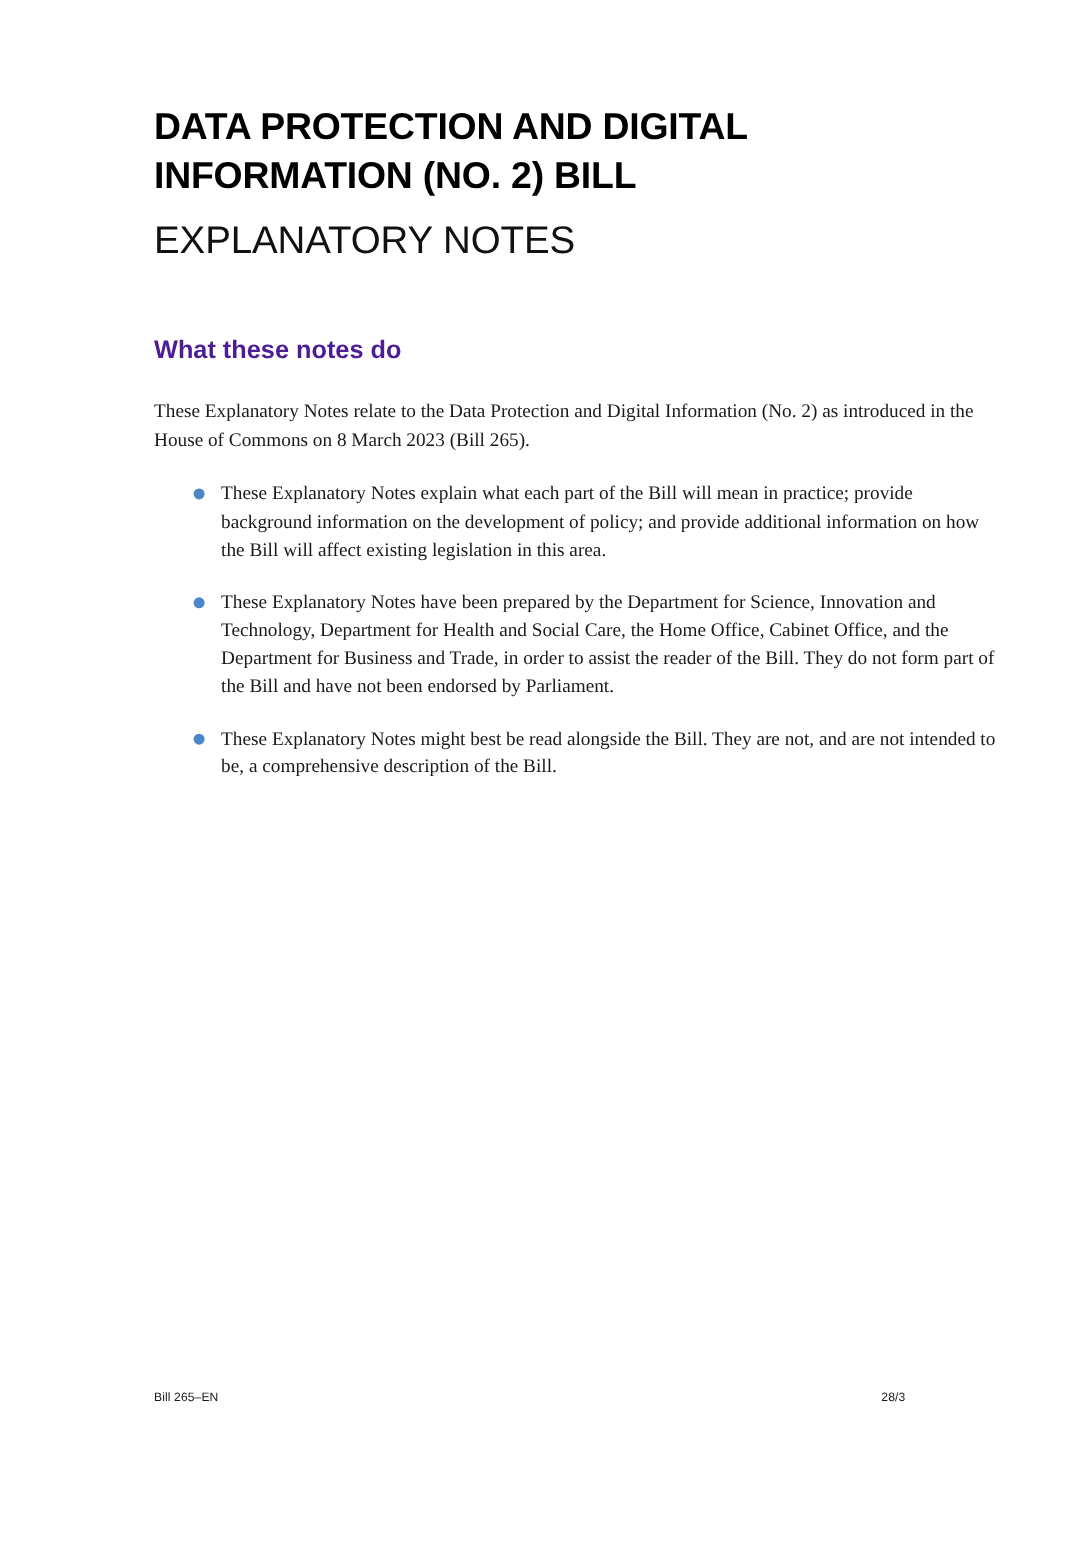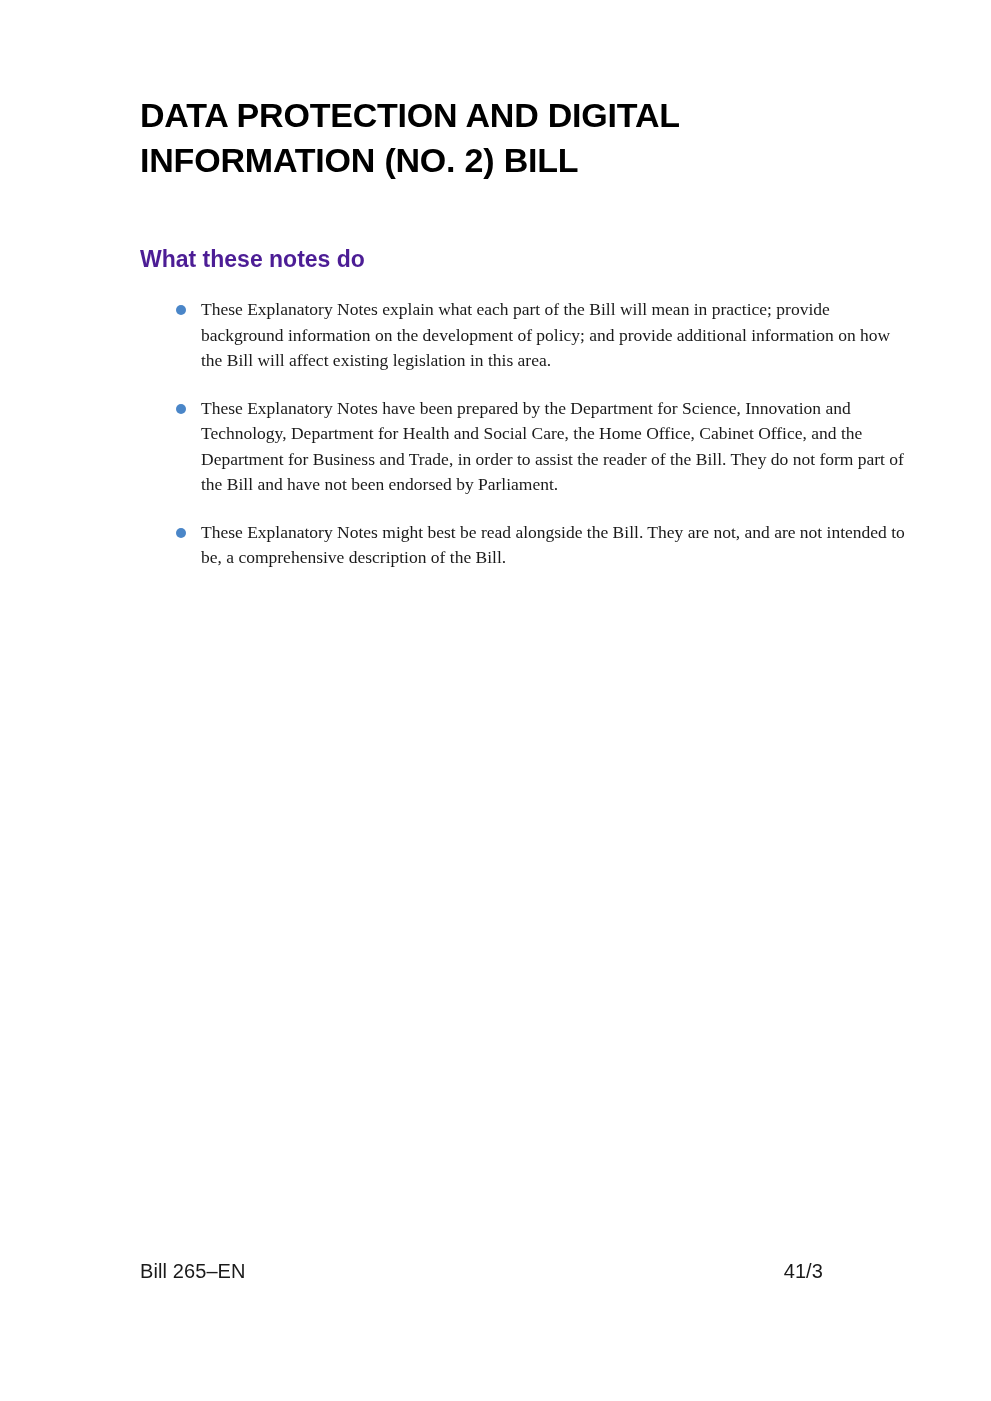--- a/index.html
+++ b/index.html
@@ -109,62 +109,64 @@
   }
 
   
   .footer {
     position: absolute;
     left: 140px;
     right: 140px;
     top: 1259px;
     height: 24px;
     display: flex;
-    align-items: flex-end;
+    align-items: center;
     justify-content: space-between;
     font-family: "Liberation Sans", sans-serif;
-    font-size: 20px;
+    font-size: 11px;
     color: #1a1a1a;
   }
   .footer-left {
     letter-spacing: 0.1px;
   }
   .footer-right {
     letter-spacing: 0.1px;
     padding-right: 28px;
   }
 </style>
 </head>
 <body>
 
 <div class="page">
 
   <div class="content">
 
     <h1 class="doc-title">DATA PROTECTION AND DIGITAL INFORMATION (NO. 2) BILL</h1>
 
+    <h2 class="doc-subtitle">EXPLANATORY NOTES</h2>
 
     <h3 class="section-heading">What these notes do</h3>
 
+    <p class="intro">These Explanatory Notes relate to the Data Protection and Digital Information (No. 2) as introduced in the House of Commons on 8 March 2023 (Bill 265).</p>
 
     <ul class="bullet-list">
       <li class="bullet-item">
         <span class="bullet-marker"></span>
         <span>These Explanatory Notes explain what each part of the Bill will mean in practice; provide background information on the development of policy; and provide additional information on how the Bill will affect existing legislation in this area.</span>
       </li>
       <li class="bullet-item">
         <span class="bullet-marker"></span>
         <span>These Explanatory Notes have been prepared by the Department for Science, Innovation and Technology, Department for Health and Social Care, the Home Office, Cabinet Office, and the Department for Business and Trade, in order to assist the reader of the Bill. They do not form part of the Bill and have not been endorsed by Parliament.</span>
       </li>
       <li class="bullet-item">
         <span class="bullet-marker"></span>
         <span>These Explanatory Notes might best be read alongside the Bill. They are not, and are not intended to be, a comprehensive description of the Bill.</span>
       </li>
     </ul>
 
   </div>
 
   <div class="footer">
     <span class="footer-left">Bill 265–EN</span>
-    <span class="footer-right">41/3</span>
+    <span class="footer-right">28/3</span>
   </div>
 
 </div>
 
 </body></html>

